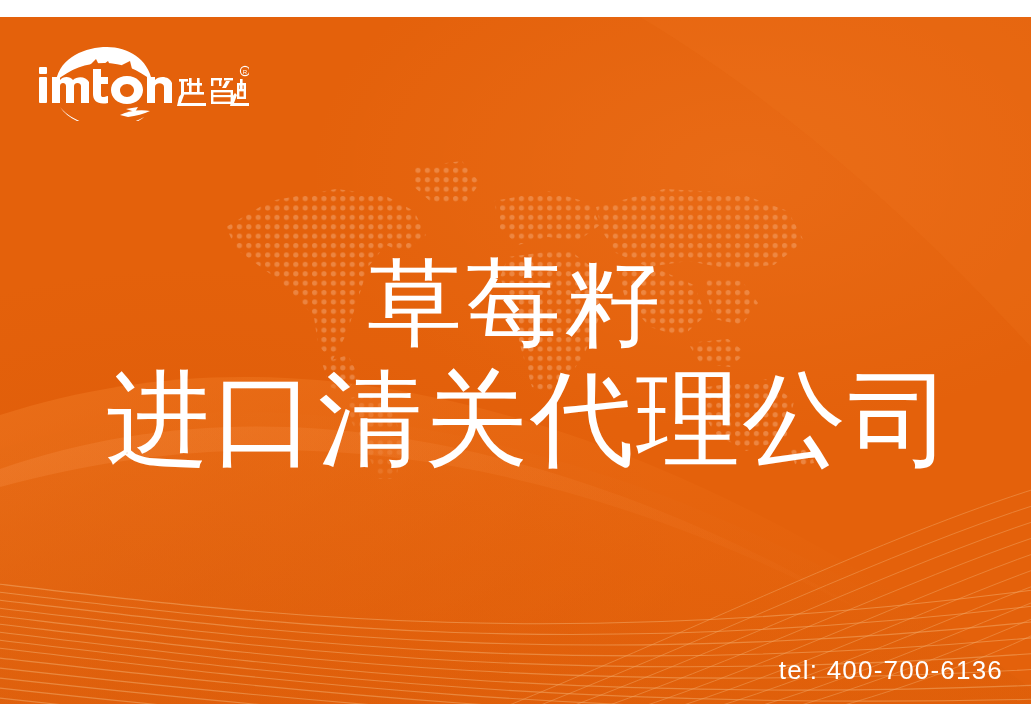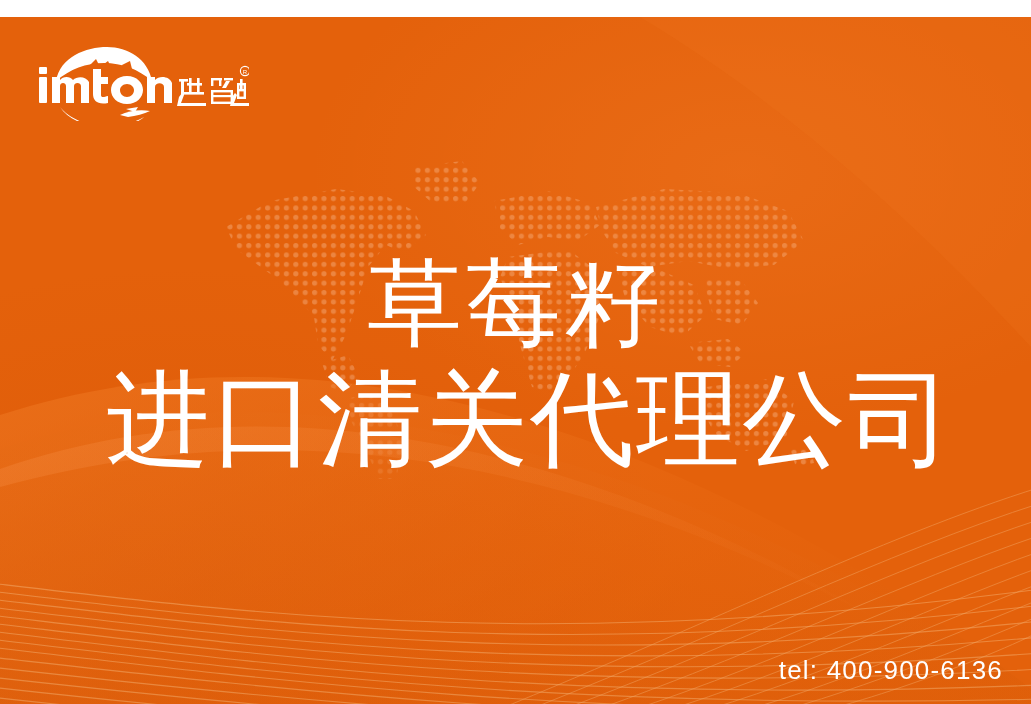--- a/index.html
+++ b/index.html
@@ -263,15 +263,15 @@
       <path d="M86 70 C 94 66 106 64 116 66 C 110 69 102 71 94 72 Z" fill="#ffffff"></path>
       <path d="M92 64 L104 62 L101 67 Z" fill="#ffffff"></path>
     </g>
   </svg>
 
   <div id="headline">
     <div class="line1">草莓籽</div>
     <div class="line2">进口清关代理公司</div>
   </div>
 
-  <div id="phone">tel: 400-900-6136</div>
+  <div id="phone">tel: 400-700-6136</div>
 
 </div>
 
 </body></html>

